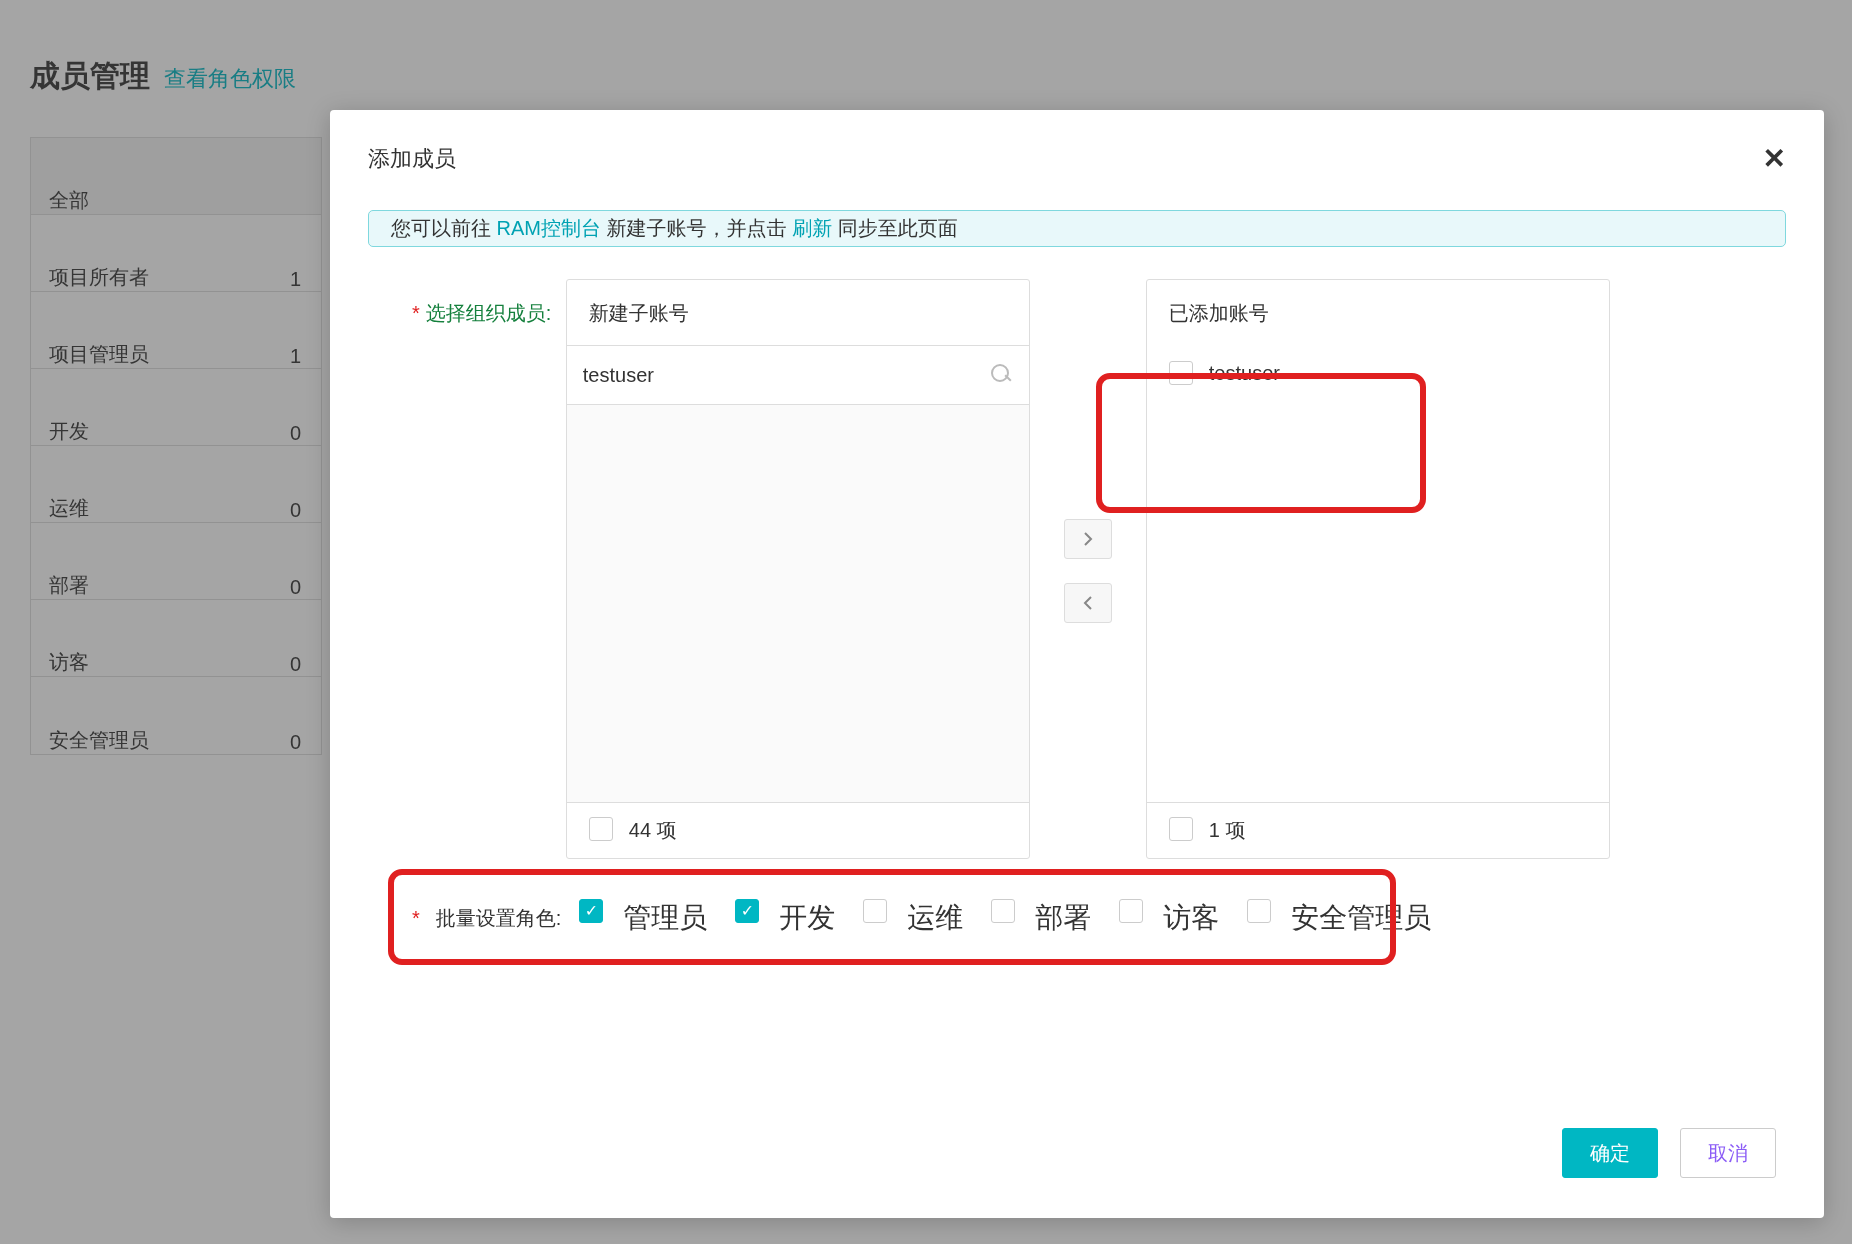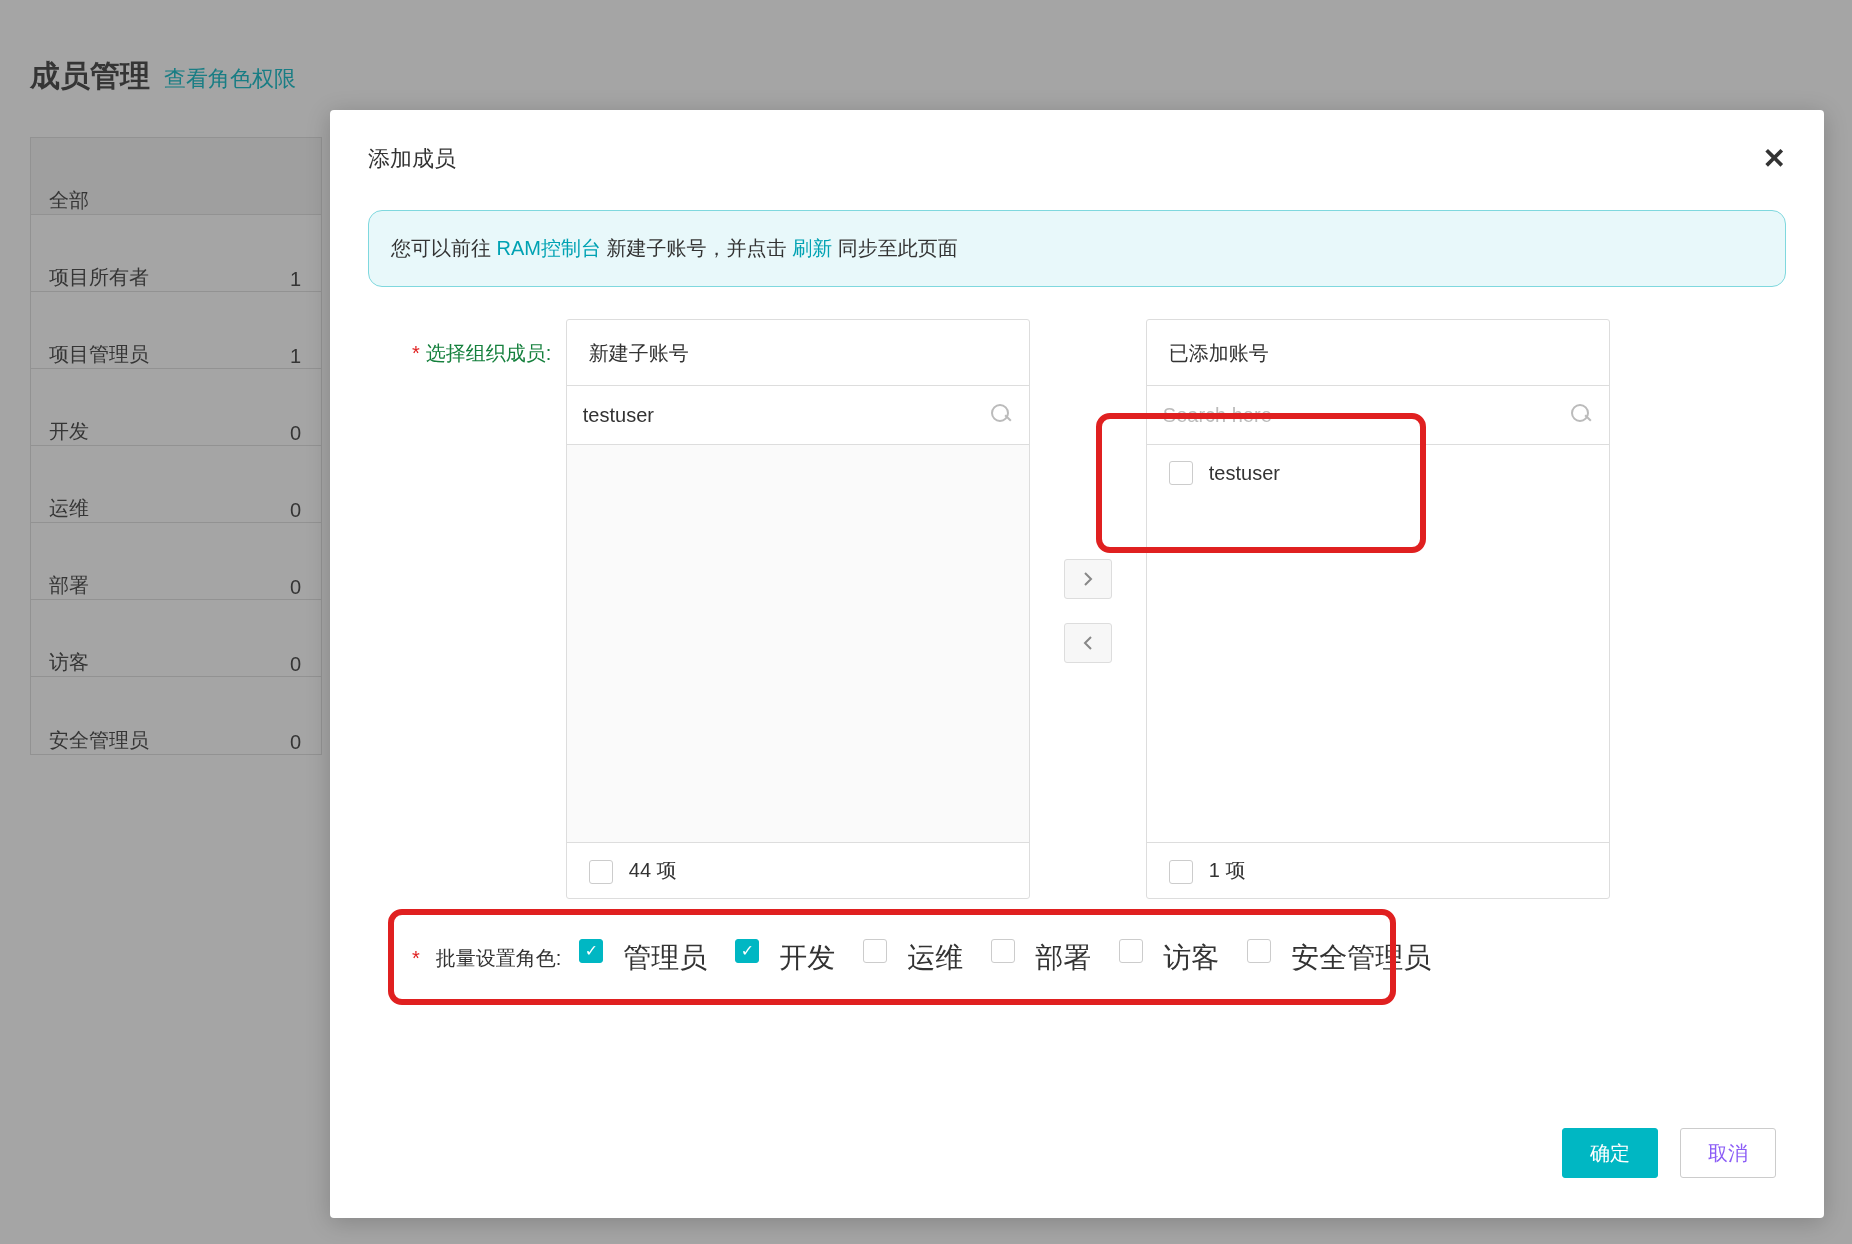--- a/index.html
+++ b/index.html
@@ -18,40 +18,40 @@
 
   
   .overlay { position: absolute; inset: 0; background: rgba(55,55,55,0.45); }
 
   
   .modal { position: absolute; left: 330px; top: 110px; width: 1494px; height: 1108px; background: #fff; border-radius: 4px; box-shadow: 0 4px 24px rgba(0,0,0,.2); padding: 34px 38px 40px 38px; display: flex; flex-direction: column; }
   .modal-header { display: flex; justify-content: space-between; align-items: center; margin-bottom: 36px; }
   .modal-title { font-size: 22px; font-weight: 500; color: #333; }
   .close-x { font-size: 28px; font-weight: 700; cursor: pointer; line-height: 1; color: #333; }
 
-  .info-box { border: 1px solid #7fd8de; background: #e8f8fa; border-radius: 14px; padding: 24px 22px; font-size: 20px; color: #333; margin-bottom: 32px; }
+  .info-box { border: 1px solid #7fd8de; background: #e8f8fa; border-radius: 5px; padding: 4px 22px; font-size: 20px; color: #333; margin-bottom: 32px; }
   .info-box .lk { color: #00a2b3; }
 
   .form-row { display: flex; align-items: flex-start; }
   .req { color: #e02020; font-size: 20px; margin-right: 6px; line-height: 28px; }
   .form-label { font-size: 20px; color: #15803d; line-height: 28px; min-width: 140px; }
 
   .transfer { display: flex; gap: 34px; align-items: flex-start; }
   .form-row.members { margin-bottom: 40px; }
   .form-row.members .label-wrap { display:flex; margin-top: 20px; margin-left: 44px; }
 
   .panel { width: 464px; border: 1px solid #ddd; border-radius: 3px; display: flex; flex-direction: column; height: 580px; background: #fff; }
   .panel-title { padding: 20px 22px 18px 22px; font-size: 20px; color: #333; }
   .panel-search { display:flex; align-items:center; border-top: 1px solid #ddd; border-bottom: 1px solid #ddd; padding: 0 16px; height: 60px; }
   .panel-search input { flex: 1; border: none; outline: none; font-size: 20px; color: #333; background: transparent; }
   .panel-search input::placeholder { color: #bbb; }
   .panel-body { flex: 1; background: #fafafa; overflow: auto; }
   .panel-body.white { background: #fff; }
   .panel-item { display:flex; align-items:center; gap: 16px; padding: 16px 22px; font-size: 20px; }
-  .panel-foot { border-top: 1px solid #ddd; display:flex; align-items:flex-end; gap: 16px; padding: 14px 22px; font-size: 20px; }
+  .panel-foot { border-top: 1px solid #ddd; display:flex; align-items:flex-start; gap: 16px; padding: 14px 22px; font-size: 20px; }
 
   .chk { width: 24px; height: 24px; border: 1px solid #ccc; border-radius: 3px; display:inline-flex; align-items:center; justify-content:center; background:#fff; flex-shrink:0; }
   .chk.checked { background:#00b7c3; border-color:#00b7c3; }
   .chk.checked::after { content:"✓"; color:#fff; font-size:16px; line-height:1; }
 
   .mag { width: 22px; height: 22px; position: relative; flex-shrink:0; }
   .mag::before { content:""; position:absolute; left:0; top:0; width:14px; height:14px; border:2px solid #bbb; border-radius:50%; }
   .mag::after { content:""; position:absolute; left:13px; top:13px; width:8px; height:2px; background:#bbb; transform: rotate(45deg); }
 
   .arrows { display:flex; flex-direction:column; gap: 24px; margin-top: 240px; }
@@ -157,24 +157,20 @@
           </div>
           <div class="arrow-btn">
             <svg viewBox="0 0 10 14">
                 <path d="M8 1 L2 7 L8 13" fill="none" stroke="#888" stroke-width="2"></path>
               </svg>
           </div>
         </div>
 
         <div class="panel">
           <div class="panel-title">已添加账号</div>
-          <div class="panel-search">
-            <input type="text" placeholder="Search here" style="">
-            <span class="mag"></span>
-          </div>
           <div class="panel-body white">
             <div class="panel-item">
               <span class="chk"></span>
               <span>testuser</span>
             </div>
           </div>
           <div class="panel-foot">
             <span class="chk"></span>
             <span>1 项</span>
           </div>

